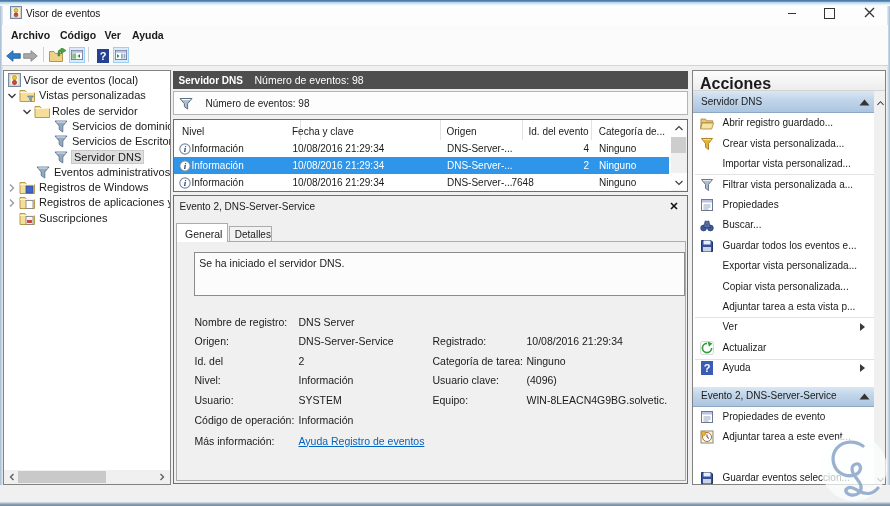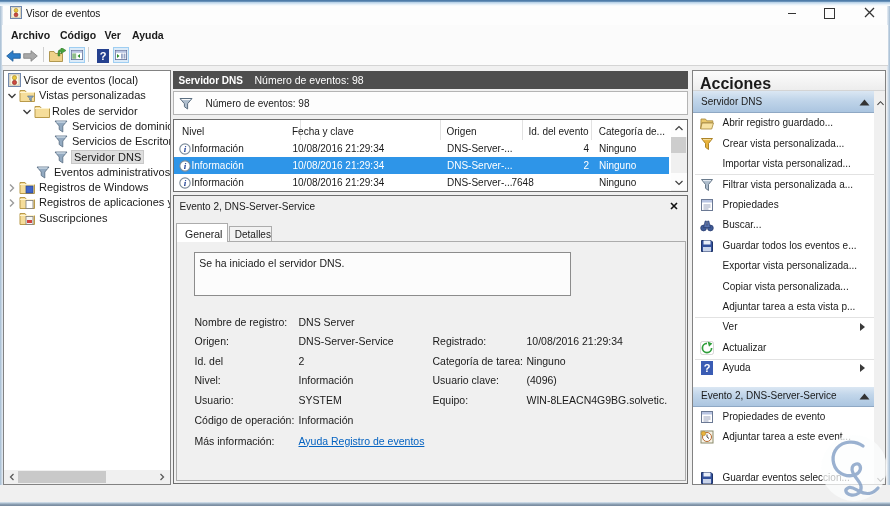--- a/index.html
+++ b/index.html
@@ -277,21 +277,21 @@
  <svg class="abs" style="left:496px;top:5.5px" width="8" height="8" viewBox="0 0 8 8">
       <path d="M1 1 L7 7 M7 1 L1 7" stroke="#111" stroke-width="1.6"></path>
     </svg>
  <div class="abs" style="left:2.6px;top:26.6px;width:52px;height:19px;background:#fff;border:1px solid #acacac;border-bottom:none;box-sizing:border-box;z-index:2;font-size:10.5px">
       <span style="position:absolute;left:8px;top:4px">General</span>
     </div>
  <div class="abs" style="left:55.3px;top:29.6px;width:43px;height:16px;background:#f2f2f2;border:1px solid #acacac;border-bottom:none;box-sizing:border-box;font-size:10px">
       <span style="position:absolute;left:5px;top:2.5px">Detalles</span>
     </div>
  <div class="abs" style="left:2.6px;top:44.7px;width:510px;height:240px;background:#f0f0f0;border:1px solid #acacac;box-sizing:border-box;z-index:1"></div>
- <div class="abs" style="left:20.7px;top:55.5px;width:377px;height:44.5px;background:#fcfcfc;border:1px solid #8c8c8c;box-sizing:border-box;z-index:2">
+ <div class="abs" style="left:20.7px;top:55.5px;width:491px;height:44.5px;background:#fcfcfc;border:1px solid #8c8c8c;box-sizing:border-box;z-index:2">
   <span style="position:absolute;left:4px;top:4px;font-size:10.5px">Se ha iniciado el servidor DNS.</span>
  </div>
  <div class="abs" style="z-index:2;font-size:10.5px;left:0;top:0;width:515px;height:288px">
 <span class="abs" style="left:21px;top:120px">Nombre de registro:</span>
       <span class="abs" style="left:125px;top:120px">DNS Server</span>
 <span class="abs" style="left:21px;top:138.5px">Origen:</span>
       <span class="abs" style="left:125px;top:138.5px">DNS-Server-Service</span>
       <span class="abs" style="left:259px;top:138.5px">Registrado:</span>
       <span class="abs" style="left:353px;top:138.5px">10/08/2016 21:29:34</span>
 <span class="abs" style="left:21px;top:158.5px">Id. del</span>

